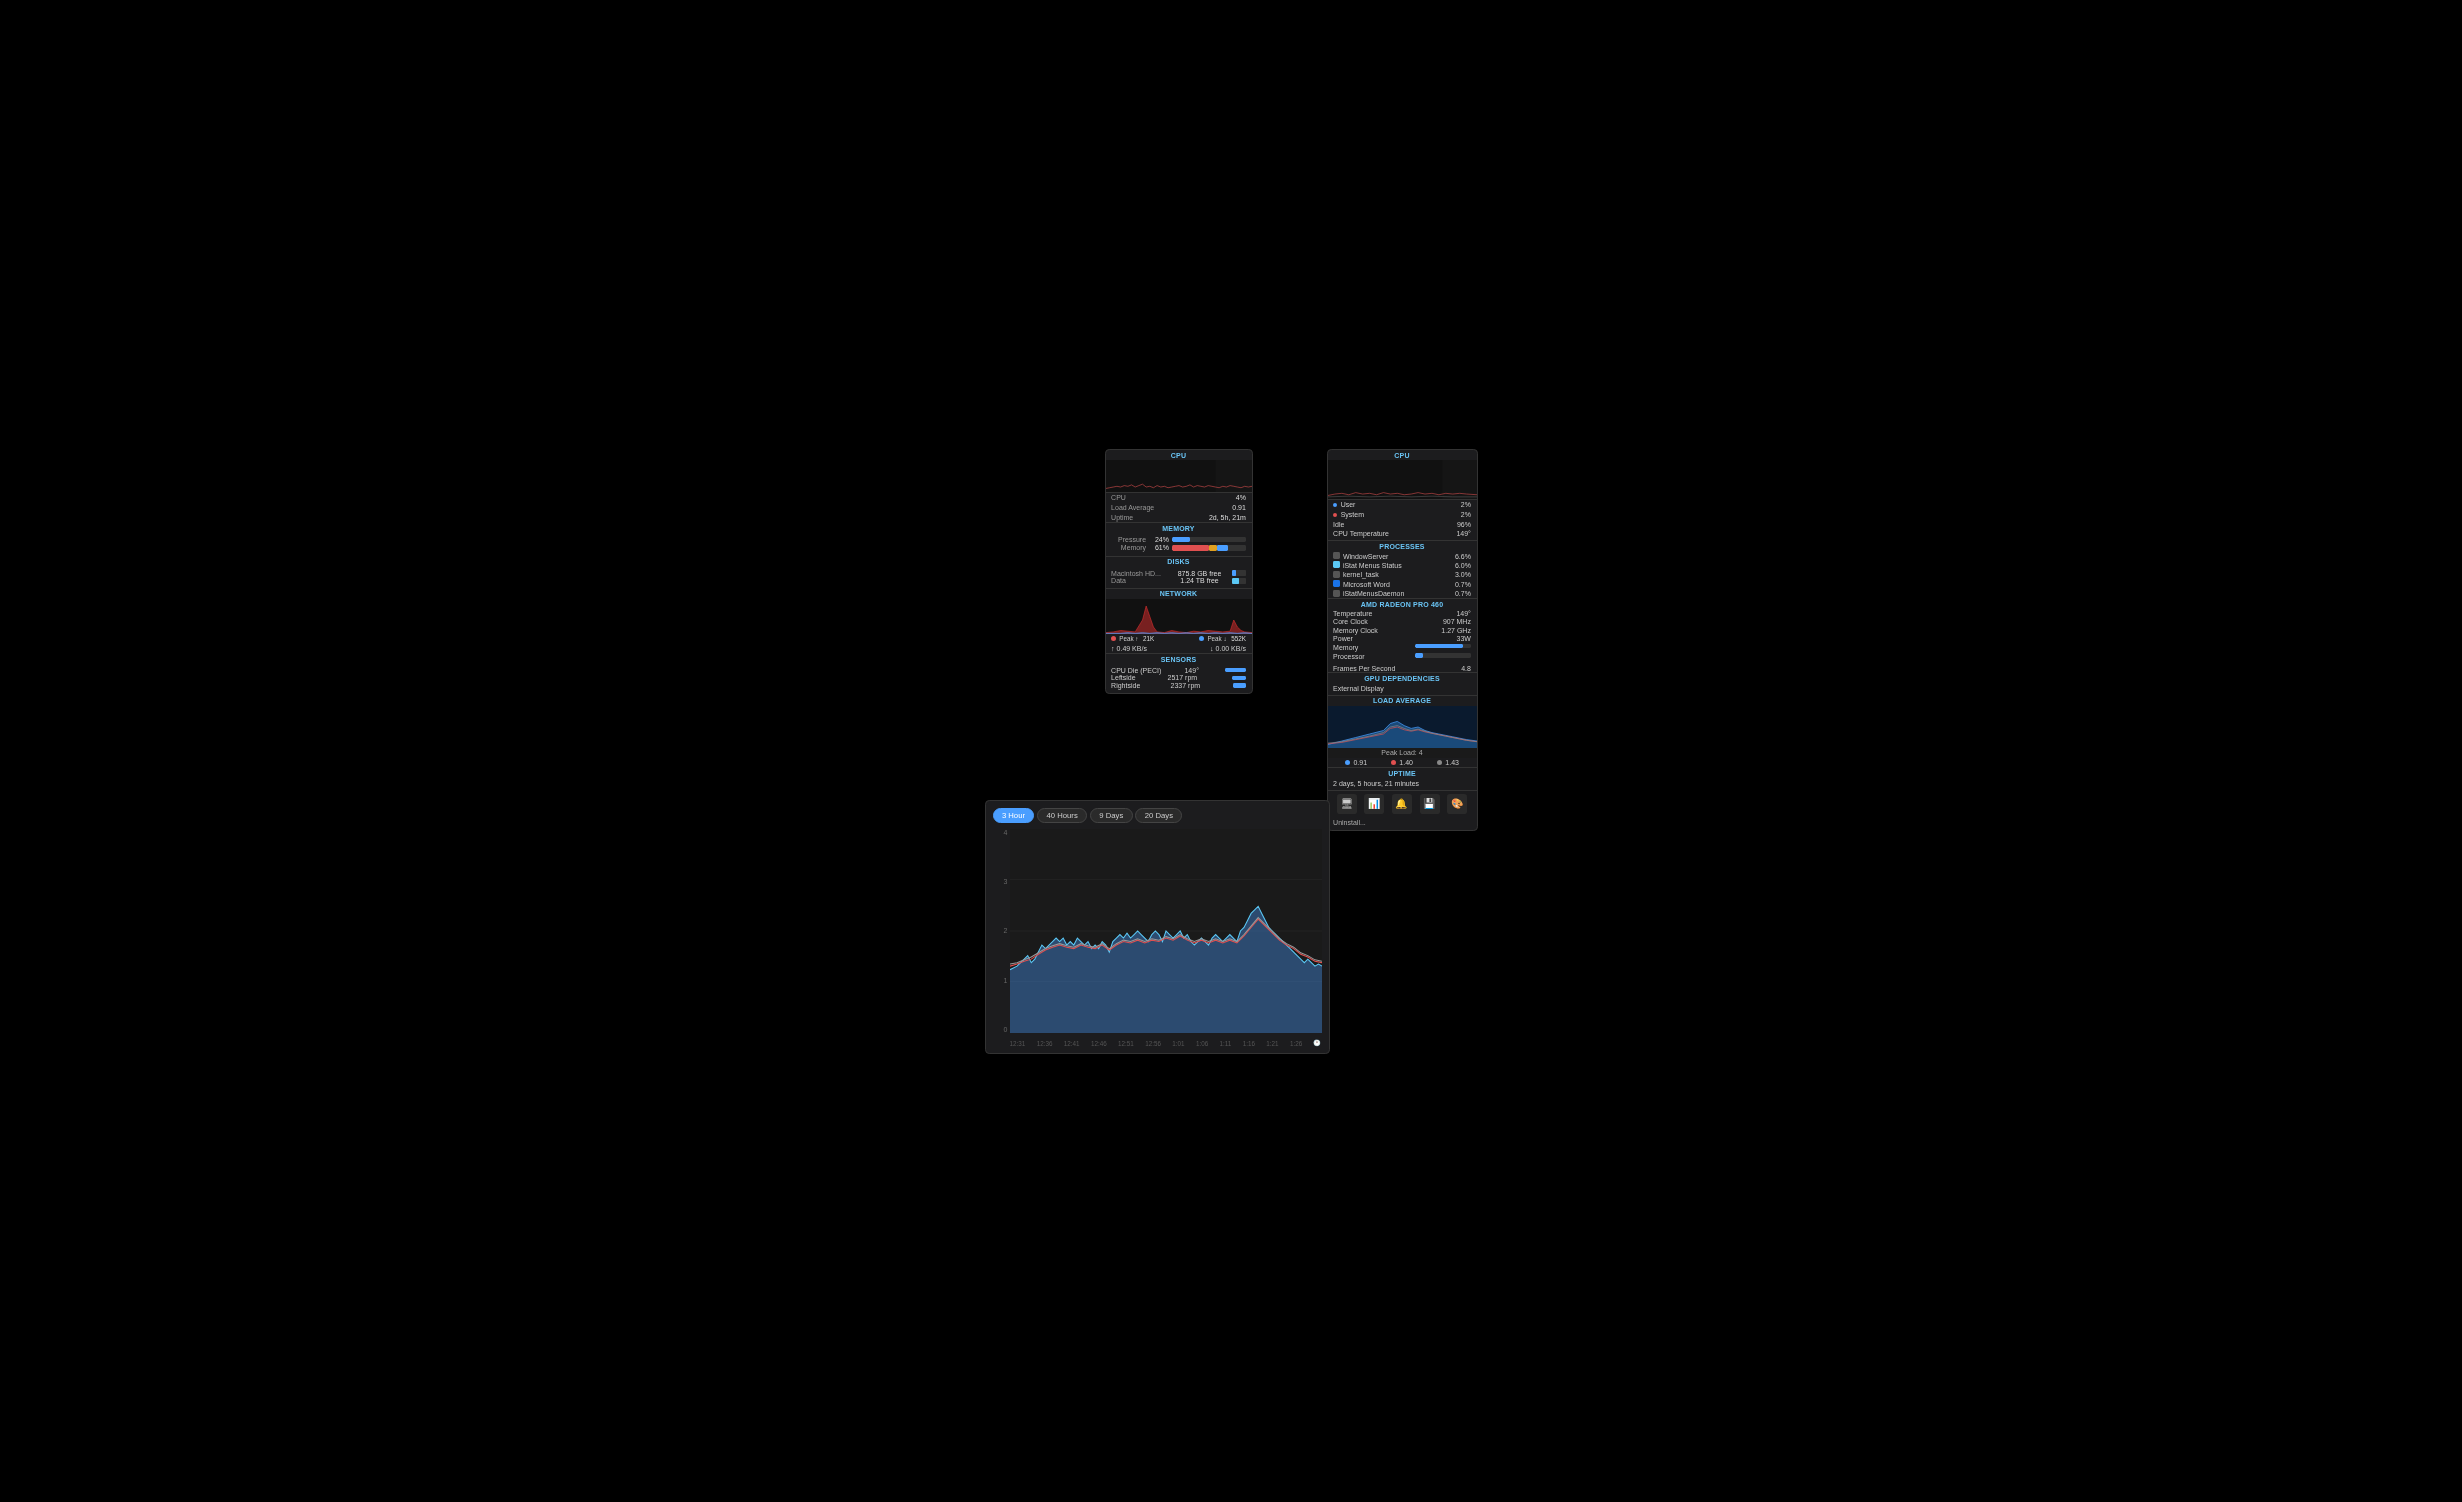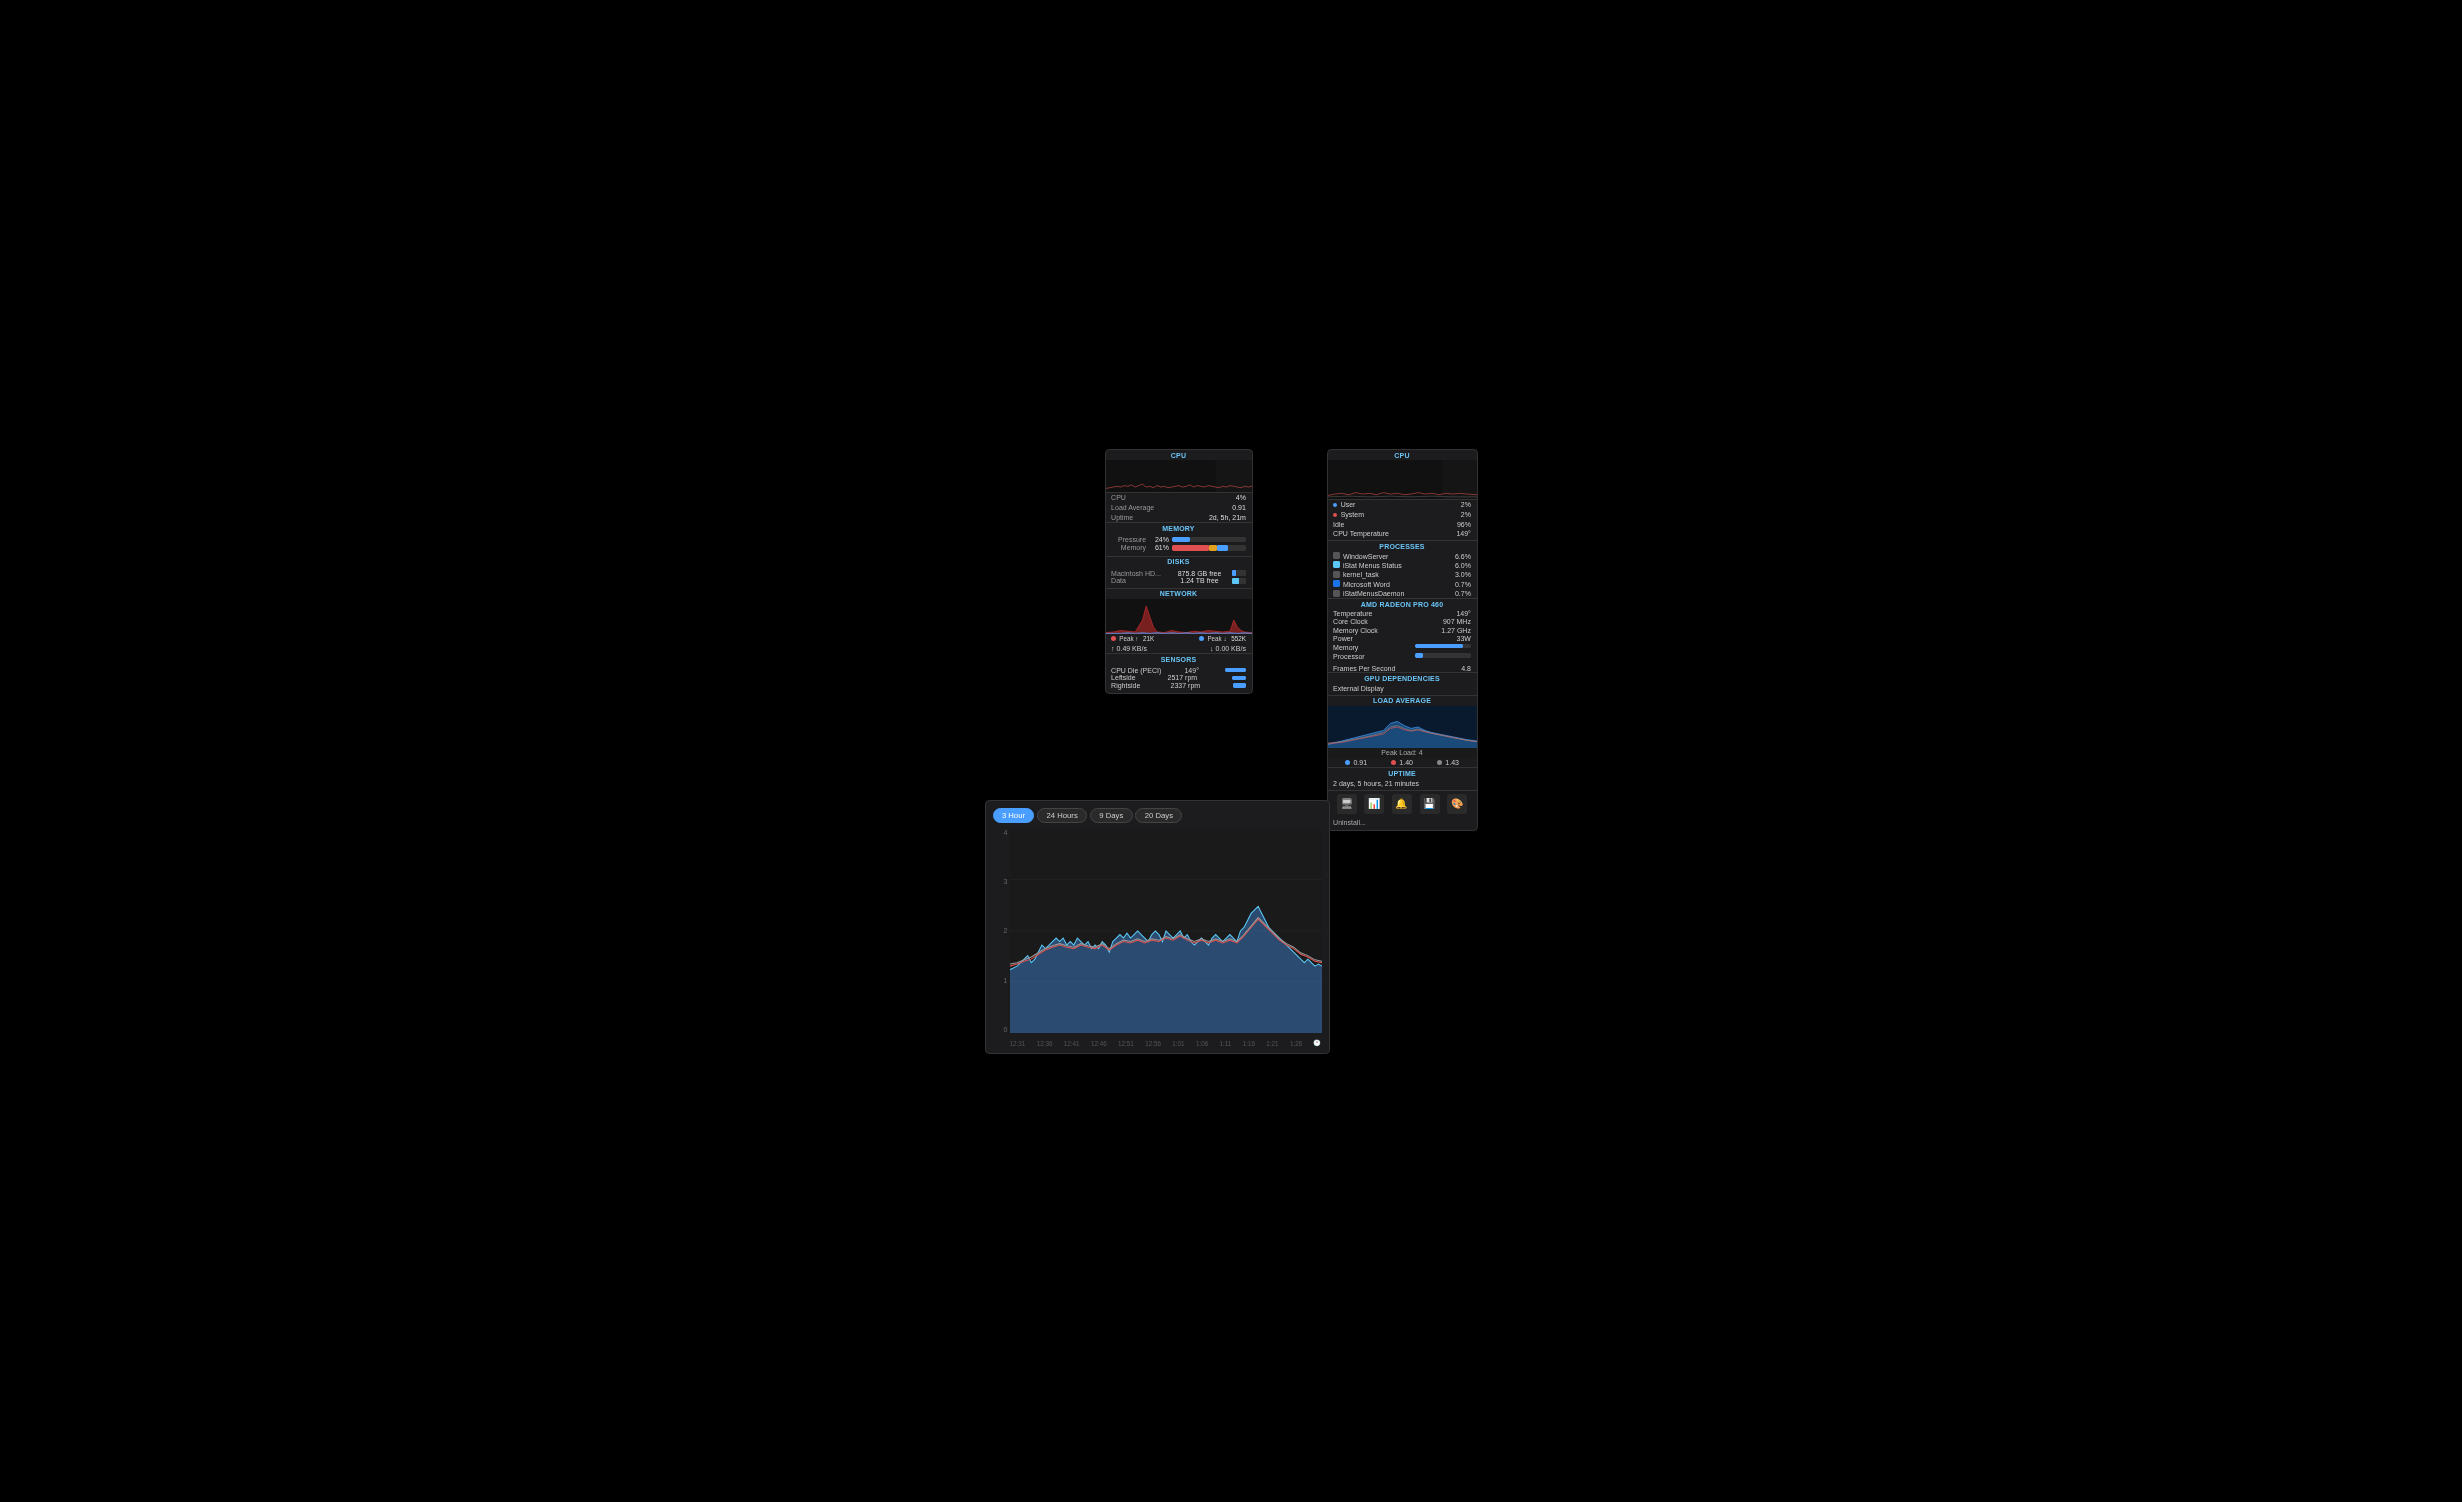--- a/index.html
+++ b/index.html
@@ -595,21 +595,21 @@
       <div class="icon-btn">🔔</div>
       <div class="icon-btn">💾</div>
       <div class="icon-btn">🎨</div>
     </div>
     <div class="uninstall-link">Uninstall...</div>
   </div>
 
   <div class="chart-panel" style="position:absolute;bottom:0;left:0;width:345px;background:#1c1c1e;border:0.7px solid #333;border-radius:4.2px;padding:7px 7px 5.6px;">
     <div class="time-tabs">
       <div class="time-tab active">3 Hour</div>
-      <div class="time-tab">24 Hours</div>
+      <div class="time-tab">40 Hours</div>
       <div class="time-tab">9 Days</div>
       <div class="time-tab">20 Days</div>
     </div>
     <div class="chart-area">
       <div class="y-axis">
         <span class="y-label">4</span>
         <span class="y-label">3</span>
         <span class="y-label">2</span>
         <span class="y-label">1</span>
         <span class="y-label">0</span>

